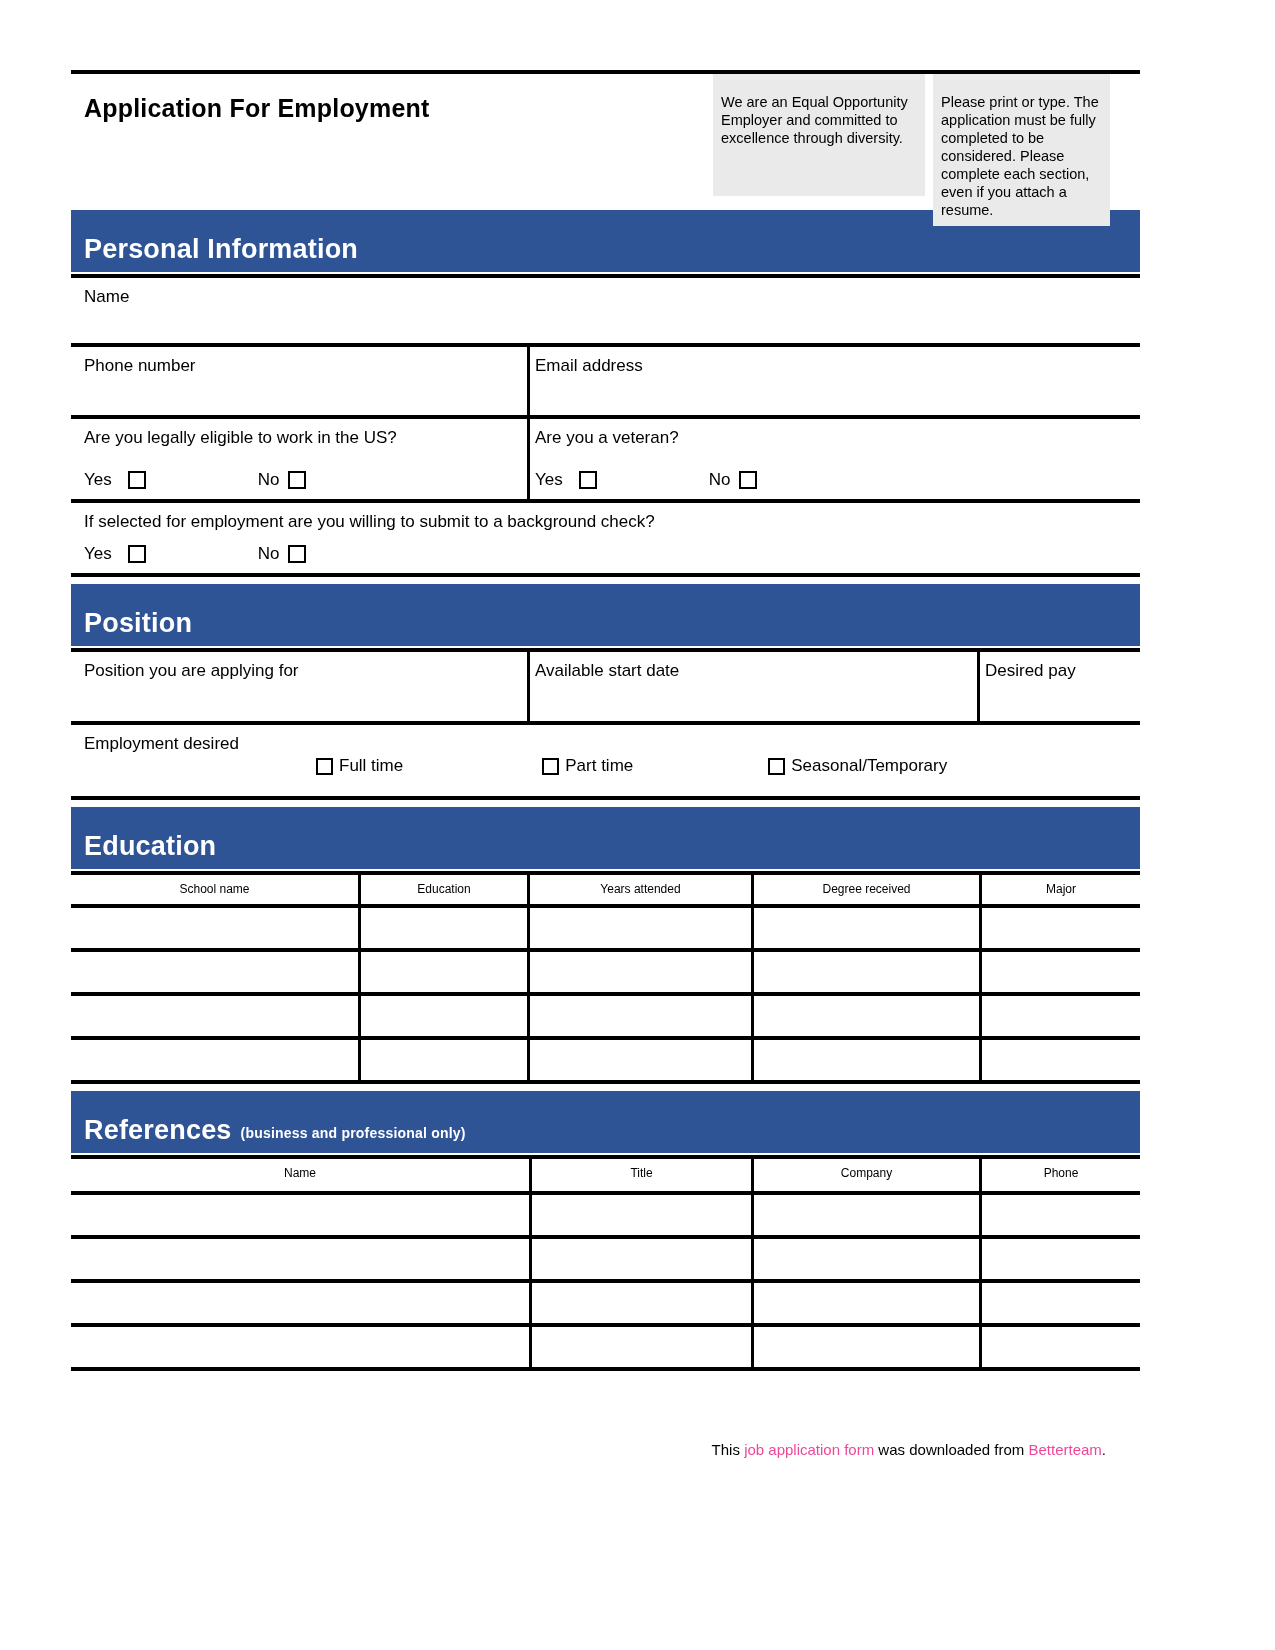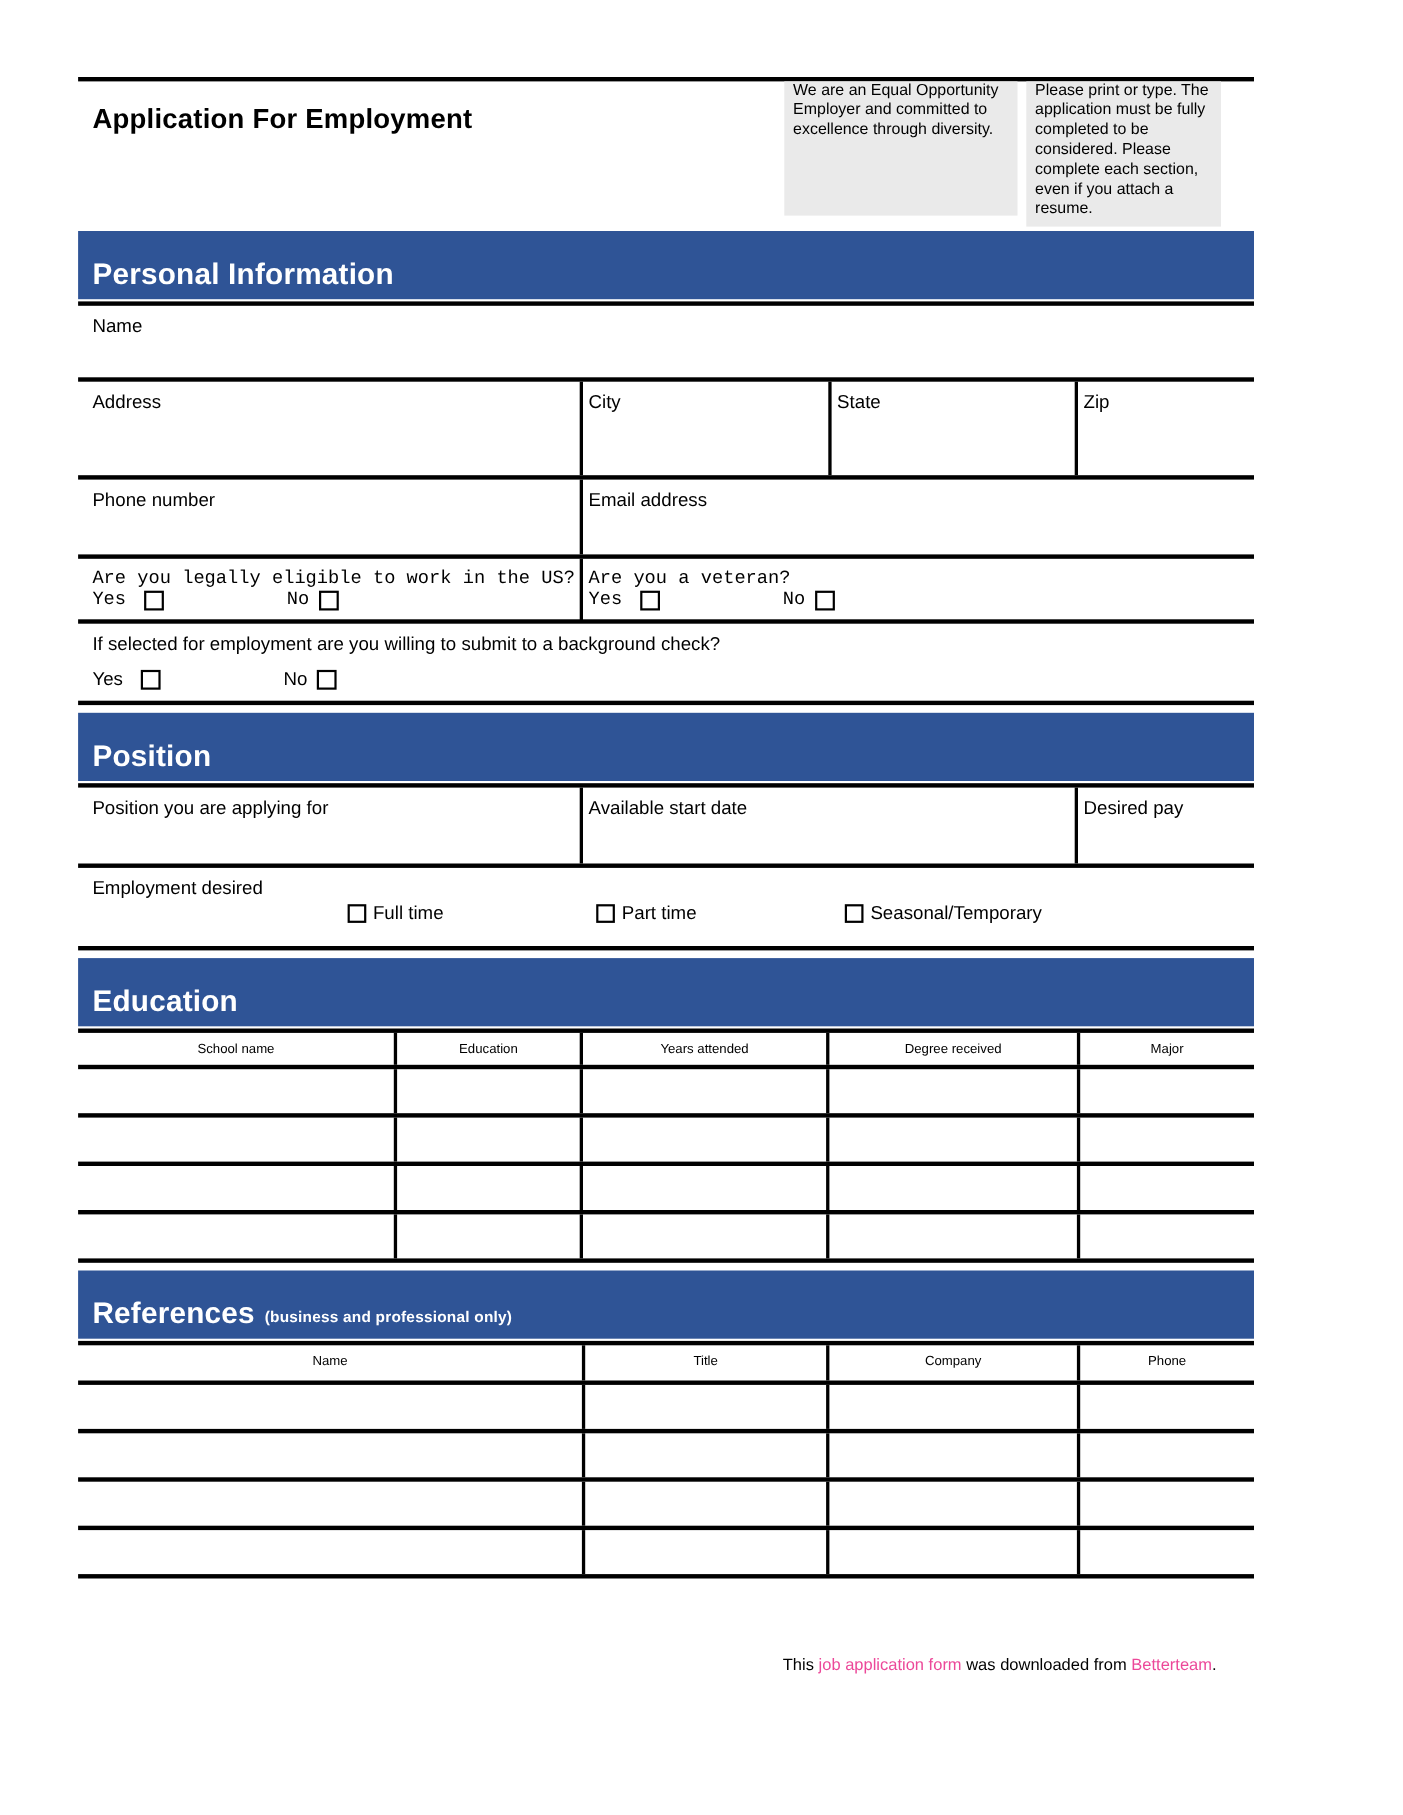--- a/index.html
+++ b/index.html
@@ -9,21 +9,21 @@
     font-family: "Liberation Sans", sans-serif;
     color: #000;
     position: relative;
   }
   .content { width: 1069px; margin-left: 71px; }
 
   
   .header { position: relative; height: 140px; margin-top: 70px; }
   .top-rule { position: absolute; left: 0; top: 0; width: 1069px; height: 4px; background: #000; }
   .form-title { position: absolute; left: 13px; top: 24px; font-size: 25px; font-weight: bold; letter-spacing: 0.2px; }
-  .note { position: absolute; top: 4px; background: #eaeaea; font-size: 14.5px; line-height: 1.24; padding: 0 8px 6px 8px; }
+  .note { position: absolute; top: 4px; background: #eaeaea; font-size: 14.5px; line-height: 1.24; padding: 20px 8px 6px 8px; }
   .note-1 { left: 642px; width: 212px; min-height: 122px; }
   .note-2 { left: 862px; width: 177px; min-height: 131px; }
 
   
   .band { height: 62px; background: #2F5496; color: #fff; display: flex; align-items: flex-end; padding: 0 0 9px 13px; }
   .band-title { font-size: 27px; font-weight: bold; letter-spacing: 0.2px; line-height: 1; }
   .band-sub { font-size: 14px; font-weight: bold; margin-left: 9px; padding-bottom: 3px; letter-spacing: 0.2px; }
   .band-rule { height: 4px; background: #000; margin-top: 2px; }
   .gap7 { height: 7px; }
 
@@ -31,21 +31,21 @@
   .row { border-bottom: 4px solid #000; display: grid; }
   .cell { position: relative; }
   .cell + .cell { border-left: 3px solid #000; }
   .lbl { font-size: 17px; display: block; padding: 9px 0 0 13px; }
   .lbl.tight { padding-left: 5px; }
   .hdr { font-size: 12px; text-align: center; padding-top: 7px; }
 
   .name-row { height: 69px; grid-template-columns: 1fr; }
   .address-row { height: 89px; grid-template-columns: 456px 226px 224px 163px; }
   .phone-row { height: 72px; grid-template-columns: 456px 613px; }
-  .eligible-row { height: 59px; grid-template-columns: 456px 613px; font-family: Liberation Mono, monospace; }
+  .eligible-row { height: 84px; grid-template-columns: 456px 613px; }
   .background-row { height: 74px; grid-template-columns: 1fr; }
   .position-row { height: 73px; grid-template-columns: 456px 450px 163px; }
   .employment-row { height: 75px; grid-template-columns: 1fr; }
 
   .qcell { display: flex; flex-direction: column; justify-content: space-between; padding-bottom: 9px; }
 
   .yesno { display: flex; align-items: center; font-size: 17px; padding-left: 13px; }
   .yesno.tight { padding-left: 5px; }
   .cb { width: 18px; height: 18px; border: 2px solid #000; background: #fff; display: inline-block; flex: none; }
   .yesno .yes-l { margin-right: 16px; }
@@ -85,34 +85,20 @@
     <span class="band-title">Personal Information</span>
   </div>
   <div class="band-rule"></div>
 
   <div class="row name-row">
     <div class="cell">
         <span class="lbl">Name</span>
       </div>
   </div>
 
-  <div class="row address-row">
-    <div class="cell">
-        <span class="lbl">Address</span>
-      </div>
-    <div class="cell">
-        <span class="lbl tight">City</span>
-      </div>
-    <div class="cell">
-        <span class="lbl tight">State</span>
-      </div>
-    <div class="cell">
-        <span class="lbl tight">Zip</span>
-      </div>
-  </div>
 
   <div class="row phone-row">
     <div class="cell">
         <span class="lbl">Phone number</span>
       </div>
     <div class="cell">
         <span class="lbl tight">Email address</span>
       </div>
   </div>
 

